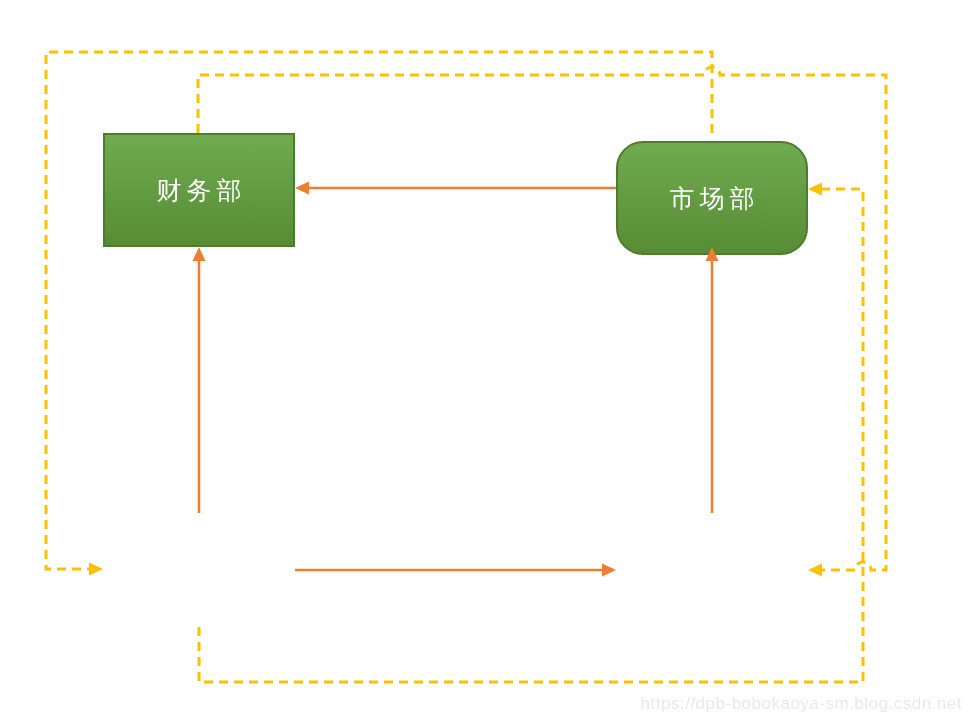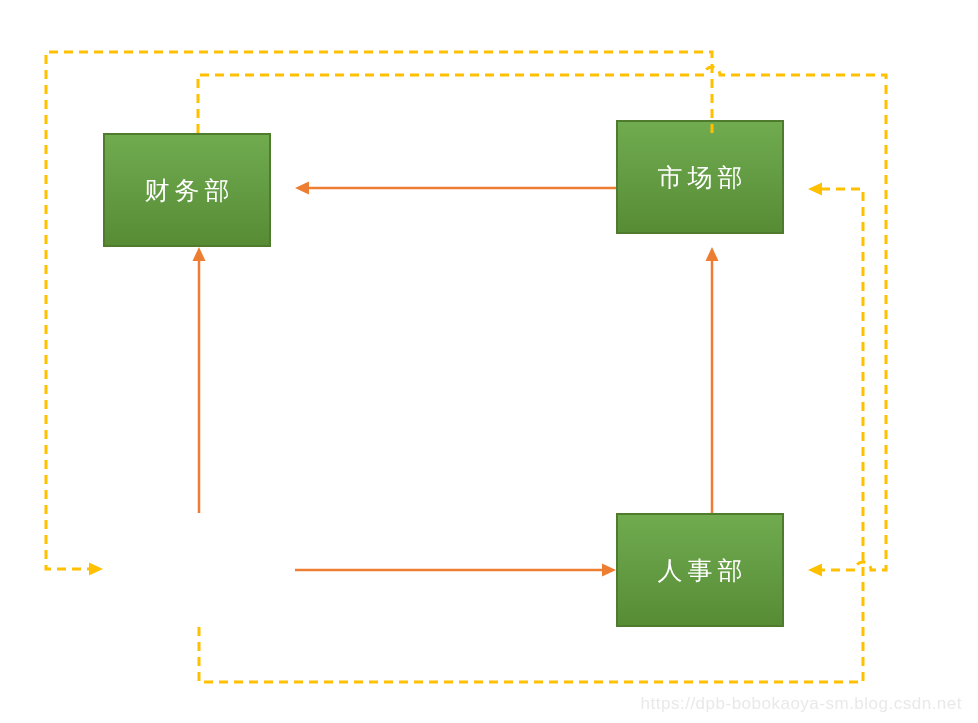--- a/index.html
+++ b/index.html
@@ -18,38 +18,38 @@
   .connector-layer {
     position: absolute;
     left: 0;
     top: 0;
     width: 978px;
     height: 723px;
     pointer-events: none;
   }
   .node {
     position: absolute;
-    width: 168px;
+    width: 192px;
     height: 114px;
     box-sizing: border-box;
     background: linear-gradient(180deg, var(--node-fill-top, #70AB50) 0%, var(--node-fill-bottom, #578C35) 100%);
     border: 2px solid var(--node-border, #4E7B2C);
     display: flex;
     align-items: center;
     justify-content: center;
   }
   .node-label {
     color: var(--node-text, #ffffff);
     font-size: 25px;
     letter-spacing: 5px;
     margin-right: -5px;
     white-space: nowrap;
   }
   #node-finance { left: 103px; top: 133px; }
-  #node-market  { left: 616px; top: 120px; }
+  #node-market  { left: 616px; top: 141px; border-radius: 27px; }
   #node-rnd     { left: 103px; top: 513px; }
   #node-hr      { left: 616px; top: 513px; }
 
   .solid-line {
     stroke: var(--solid-arrow, #ED7D31);
     stroke-width: 2.5;
     fill: none;
   }
   .solid-head {
     fill: var(--solid-arrow, #ED7D31);
@@ -78,23 +78,20 @@
 </head>
 <body>
 
 <div class="canvas">
 
   <div class="node" id="node-finance">
     <span class="node-label">财务部</span>
   </div>
   <div class="node" id="node-market">
     <span class="node-label">市场部</span>
-  </div>
-  <div class="node" id="node-hr">
-    <span class="node-label">人事部</span>
   </div>
 
   <svg class="connector-layer" width="978" height="723" viewBox="0 0 978 723" xmlns="http://www.w3.org/2000/svg">
 
     <g>
       <path class="dashed-line" d="M 199 627 L 199 682 L 863 682 L 863 189 L 822 189"></path>
       <polygon class="dashed-head" points="808,189 822,182.5 822,195.5"></polygon>
     </g>
 
     <g>

